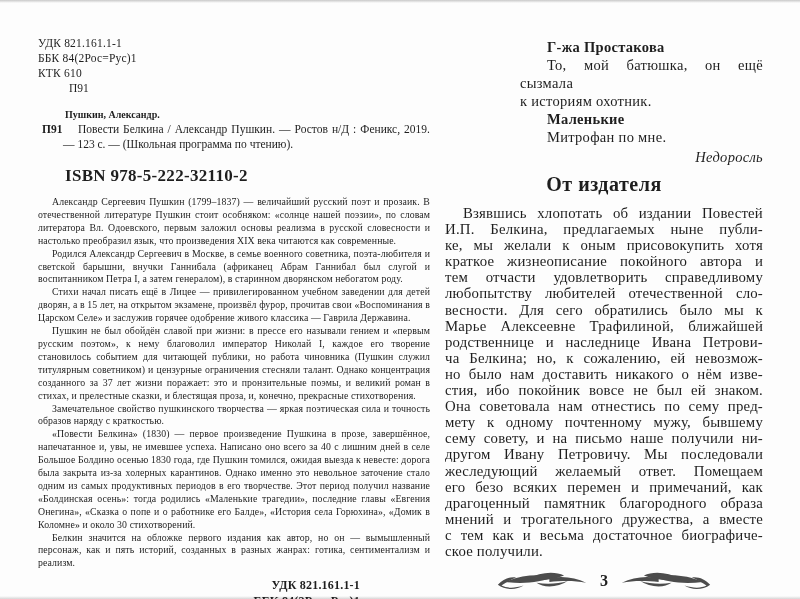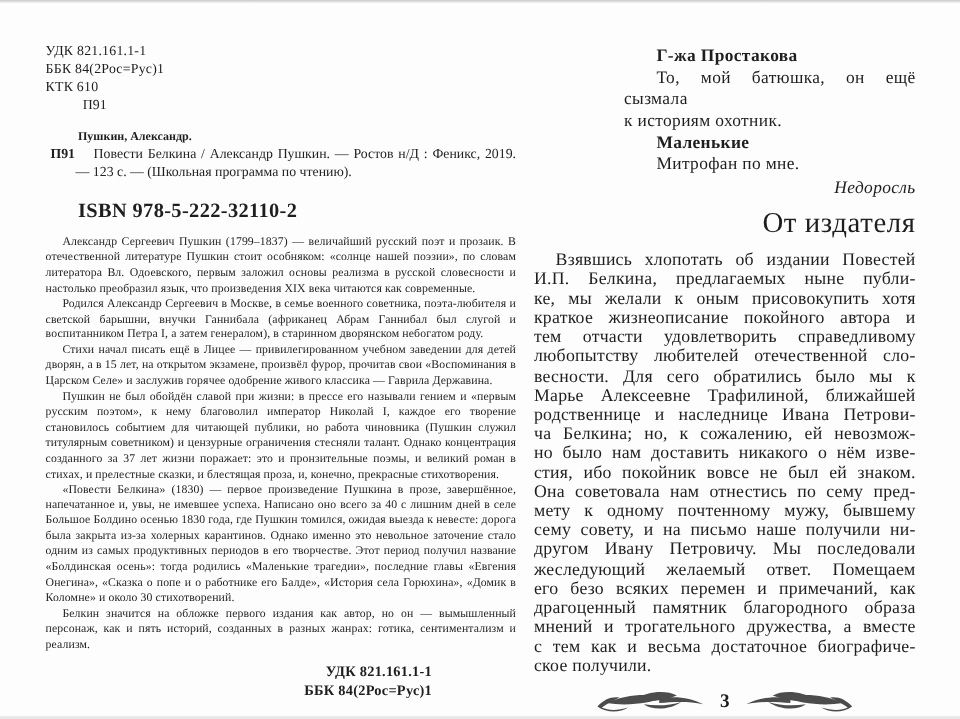--- a/index.html
+++ b/index.html
@@ -29,21 +29,21 @@
 
   
   .right-page{position:absolute;left:445px;top:38px;width:318px;}
   .epigraph{padding-left:75px;font-size:14.5px;line-height:18px;letter-spacing:.3px;}
   .speaker{font-weight:bold;padding-left:27px;}
   .quote-lines div{text-align:justify;text-align-last:justify;}
   .quote-lines div:first-child{text-indent:27px;}
   .quote-lines div:last-child{text-align-last:left;}
   .quote-single{padding-left:27px;}
   .epigraph-source{text-align:right;font-style:italic;margin-top:2px;}
-  .section-heading{text-align:right;font-weight:normal;font-size:24px;letter-spacing:.5px;margin-top:7px;}
+  .section-heading{text-align:center;font-weight:bold;font-size:20px;letter-spacing:.5px;margin-top:7px;}
   .body-text{margin-top:9px;}
   .body-text div{font-size:14.8px;line-height:16.1px;letter-spacing:.2px;
     text-align:justify;text-align-last:justify;}
   .body-text div:first-child{text-indent:18px;}
   .body-text div:last-child{text-align-last:left;}
   .page-footer{display:flex;align-items:center;justify-content:center;gap:12px;margin-top:9px;}
   .page-number{font-weight:bold;font-size:16px;}
   .flourish{width:92px;height:26px;}
   .flourish.right{transform:scaleX(-1);}
   .flourish path{fill:#4c4c4c;}
@@ -70,20 +70,21 @@
     <span class="card-text">Повести Белкина / Александр Пушкин. — Ростов н/Д : Феникс, 2019. — 123 с. — (Школьная программа по чтению).</span>
   </div>
 
   <div class="isbn-top">ISBN 978-5-222-32110-2</div>
 
   <div class="annotation">
       <p>Александр Сергеевич Пушкин (1799–1837) — величайший русский поэт и прозаик. В отечественной литературе Пушкин стоит особняком: «солнце нашей поэзии», по словам литератора Вл. Одоевского, первым заложил основы реализма в русской словесности и настолько преобразил язык, что произведения XIX века читаются как современные.</p>
       <p>Родился Александр Сергеевич в Москве, в семье военного советника, поэта-любителя и светской барышни, внучки Ганнибала (африканец Абрам Ганнибал был слугой и воспитанником Петра I, а затем генералом), в старинном дворянском небогатом роду.</p>
       <p>Стихи начал писать ещё в Лицее — привилегированном учебном заведении для детей дворян, а в 15 лет, на открытом экзамене, произвёл фурор, прочитав свои «Воспоминания в Царском Селе» и заслужив горячее одобрение живого классика — Гаврила Державина.</p>
       <p>Пушкин не был обойдён славой при жизни: в прессе его называли гением и «первым русским поэтом», к нему благоволил император Николай I, каждое его творение становилось событием для читающей публики, но работа чиновника (Пушкин служил титулярным советником) и цензурные ограничения стесняли талант. Однако концентрация созданного за 37 лет жизни поражает: это и пронзительные поэмы, и великий роман в стихах, и прелестные сказки, и блестящая проза, и, конечно, прекрасные стихотворения.</p>
+      <p>Замечательное свойство пушкинского творчества — яркая поэтическая сила и точность образов наряду с краткостью.</p>
       <p>«Повести Белкина» (1830) — первое произведение Пушкина в прозе, завершённое, напечатанное и, увы, не имевшее успеха. Написано оно всего за 40 с лишним дней в селе Большое Болдино осенью 1830 года, где Пушкин томился, ожидая выезда к невесте: дорога была закрыта из-за холерных карантинов. Однако именно это невольное заточение стало одним из самых продуктивных периодов в его творчестве. Этот период получил название «Болдинская осень»: тогда родились «Маленькие трагедии», последние главы «Евгения Онегина», «Сказка о попе и о работнике его Балде», «История села Горюхина», «Домик в Коломне» и около 30 стихотворений.</p>
       <p>Белкин значится на обложке первого издания как автор, но он — вымышленный персонаж, как и пять историй, созданных в разных жанрах: готика, сентиментализм и реализм.</p>
     </div>
 
   <div class="codes-bottom">
       <div>УДК 821.161.1-1</div>
       <div>ББК 84(2Рос=Рус)1</div>
     </div>
 
 </div>

